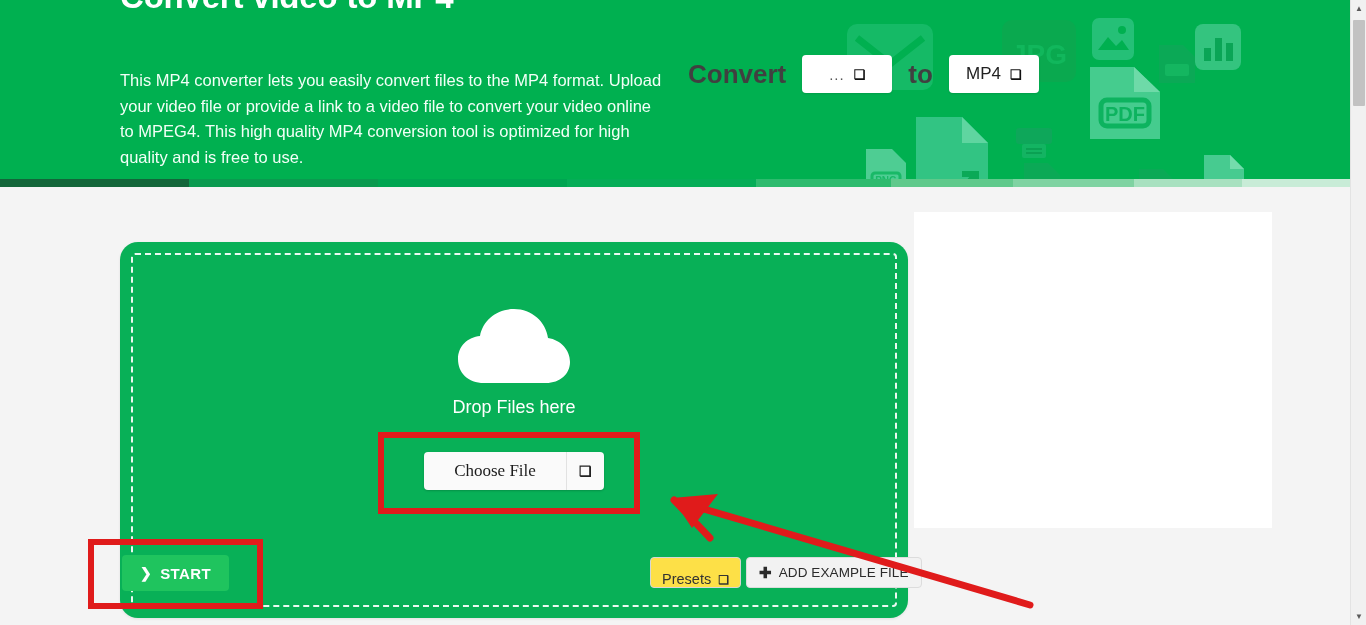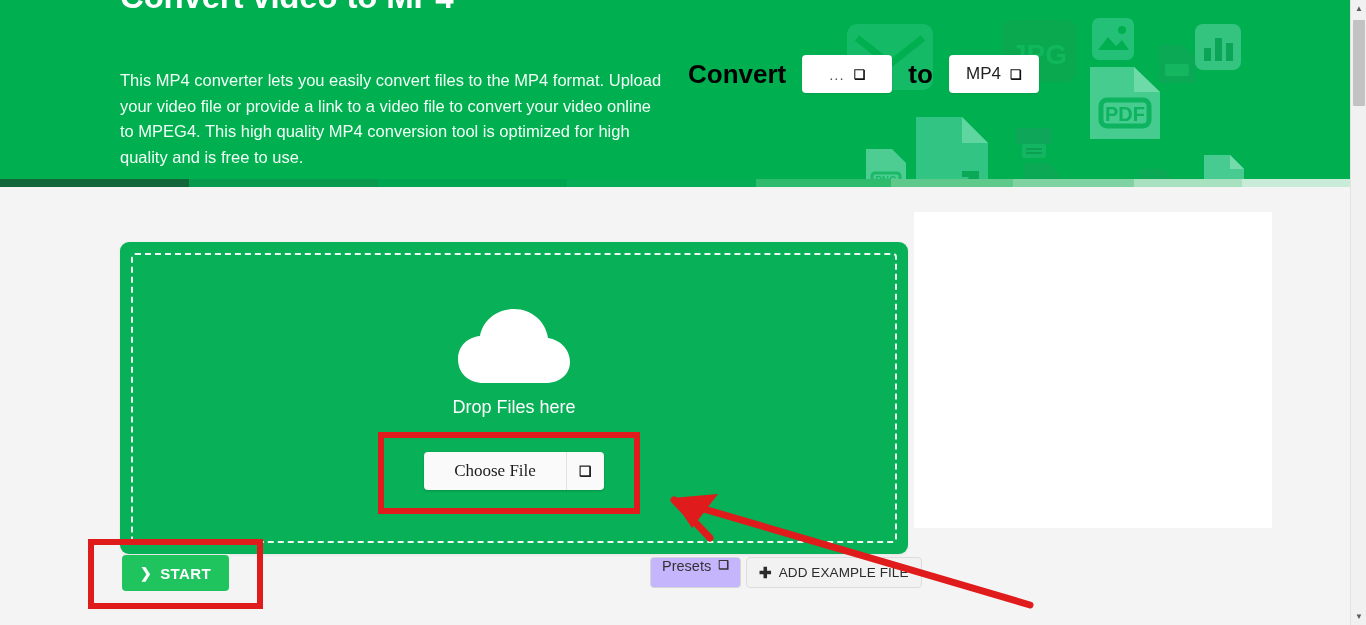--- a/index.html
+++ b/index.html
@@ -31,21 +31,21 @@
     font-size:16.5px; line-height:25.5px; color:#f2fff7;
   }
 
   
   .convert-row {
     position:absolute; left:688px; top:55px;
     display:flex; align-items:center; gap:16px;
     z-index:6;
   }
   .convert-word {
-    font-size:26px; font-weight:bold; color:#000000;
+    font-size:26px; font-weight:bold; color:#404040;
   }
   .fmt-select {
     background:#fff; border:0; border-radius:4px;
     min-width:90px; height:38px;
     display:flex; align-items:center; justify-content:center; gap:9px;
     padding:0 14px;
     font-size:17px; color:#222; cursor:pointer;
     box-shadow:0 1px 2px rgba(0,0,0,.10);
   }
   .fmt-select .cv { font-size:13px; font-weight:bold; color:#111; }
@@ -60,22 +60,22 @@
     position:absolute; left:0; top:179px; width:1350px; height:8px;
     display:flex; z-index:7;
   }
   .hero-stripe span { height:100%; }
 
   
   .main { position:absolute; left:0; top:186px; width:1350px; height:439px; background:#f4f4f4; }
 
   .dropzone {
     position:absolute; left:120px; top:56px;
-    width:788px; height:312px;
-    background:#08b057; border-radius:9px;
+    width:788px; height:376px;
+    background:#08b057; border-radius:18px;
     box-shadow:0 1px 3px rgba(0,0,0,.08);
   }
   .dropzone-inner {
     position:absolute; left:11px; top:11px; right:11px; bottom:11px;
     border:2px dashed rgba(255,255,255,.92);
     border-radius:4px;
     display:flex; flex-direction:column; align-items:center;
     justify-content:flex-start;
     padding-top:52px;
   }
@@ -115,23 +115,23 @@
     border:0; border-radius:4px;
     height:36px; padding:0 18px;
     display:flex; align-items:center; gap:8px;
     font-size:15px; font-weight:bold; letter-spacing:.4px;
     cursor:pointer;
   }
   .start-btn .chev { font-size:14px; }
 
   .presets-btn {
     position:absolute; left:650px; top:371px;
-    background:#c4b5fd; border:1px solid #d6d6d6; border-radius:4px;
+    background:#fde047; border:1px solid #d6d6d6; border-radius:4px;
     height:31px; padding:0 11px;
-    display:flex; align-items:flex-start; gap:7px;
+    display:flex; align-items:flex-end; gap:7px;
     font-size:14.5px; color:#333; cursor:pointer;
   }
   .presets-btn .cv { font-size:12px; font-weight:bold; }
 
   .example-btn {
     position:absolute; left:746px; top:371px;
     background:#f2f2f2; border:1px solid #dcdcdc; border-radius:4px;
     height:31px; padding:0 12px;
     display:flex; align-items:center; gap:7px;
     font-size:13.5px; color:#2b2b2b; cursor:pointer;

